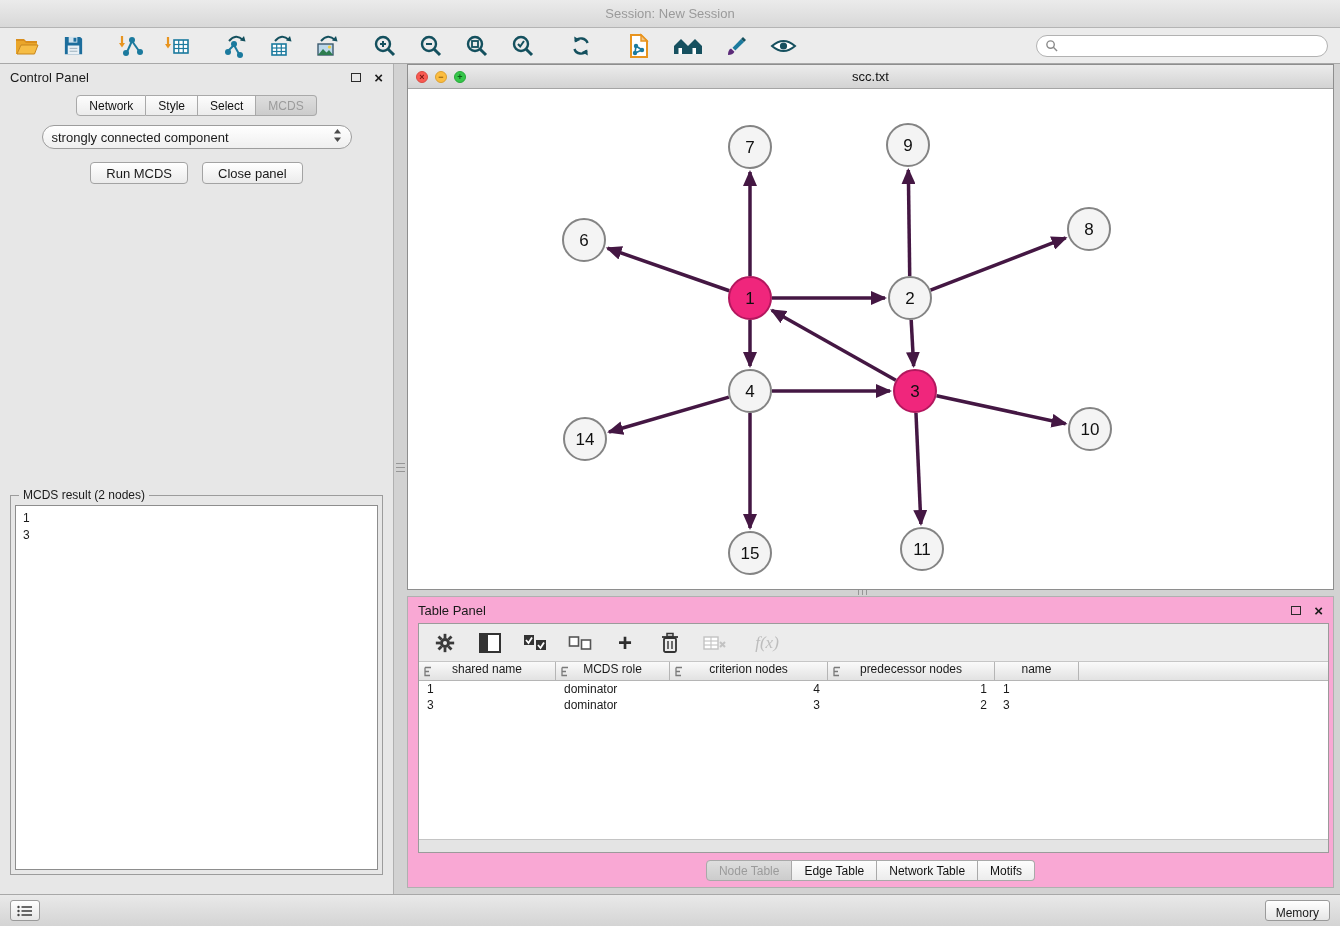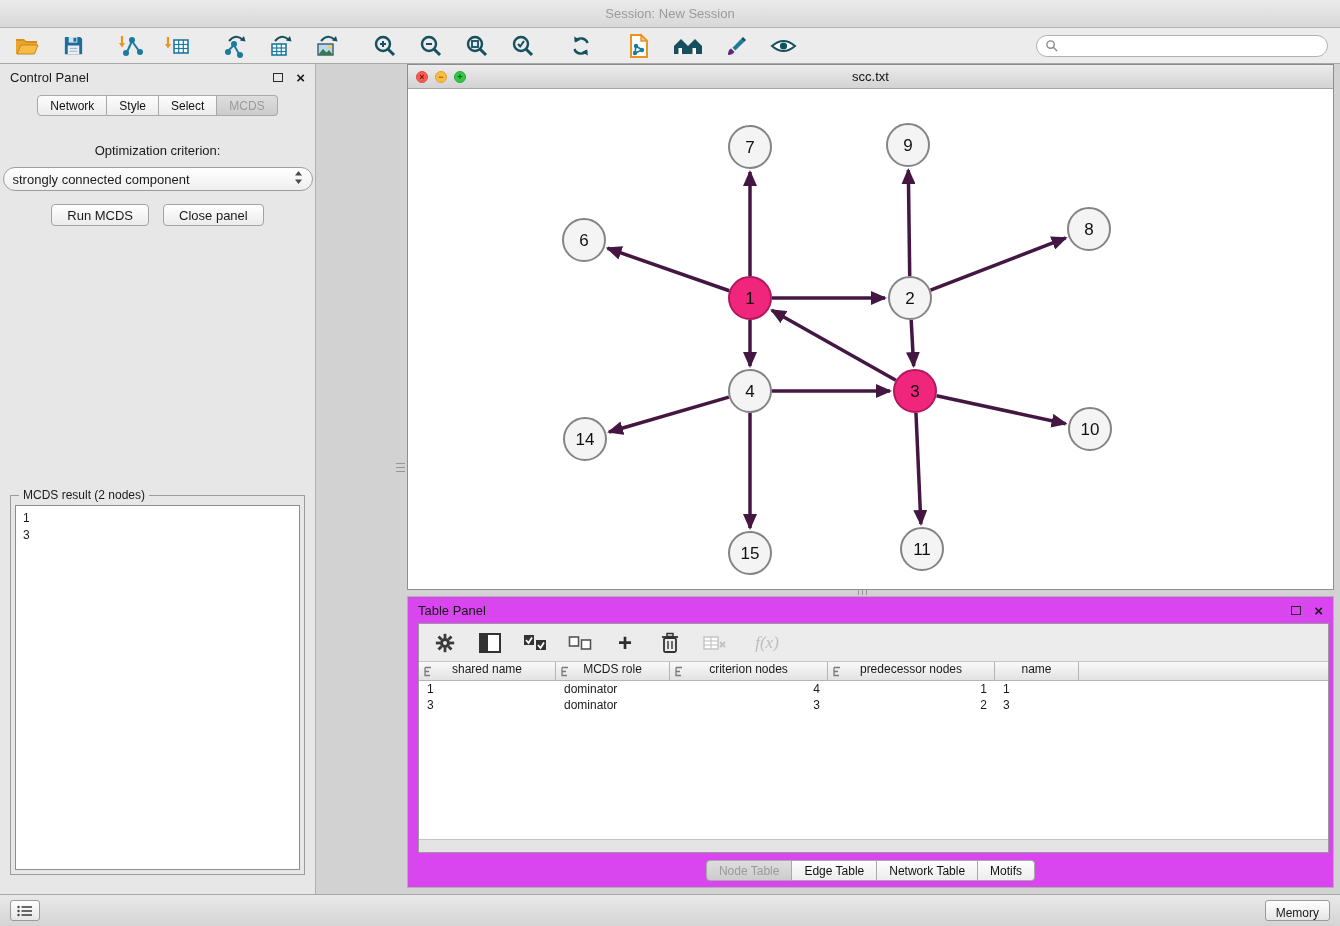--- a/index.html
+++ b/index.html
@@ -25,21 +25,21 @@
   .tb-group { display:flex; align-items:center; gap:16px; margin-right:28px; }
   .tb-btn { width:30px; height:30px; display:flex; align-items:center; justify-content:center; }
   .search {
     margin-left:auto; width:292px; height:22px;
     border:1px solid #b2b2b2; border-radius:12px; background:#fff;
     display:flex; align-items:center; padding:0 8px; gap:5px;
   }
   .search input { border:none; outline:none; flex:1; font-size:12px; background:transparent; font-family:"Liberation Sans",sans-serif; }
   
   .control-panel {
-    position:absolute; left:0; top:64px; width:316px; bottom:32px;
+    position:absolute; left:0; top:64px; width:394px; bottom:32px;
     background:#e7e7e7; border-right:1px solid #b0b0b0;
   }
   .panel-header { height:26px; display:flex; align-items:center; padding:0 10px; font-size:13px; }
   .panel-header .spacer { flex:1; }
   .float-box { width:10px; height:9px; border:1.5px solid #2b2b2b; margin-right:13px; }
   .close-x { font-size:15px; font-weight:bold; color:#1b1b1b; line-height:1; }
   .seg { display:flex; justify-content:center; margin-top:5px; }
   .tab {
     border:1px solid #a9a9a9; border-left:none;
     background:linear-gradient(#fdfdfd,#ececec);
@@ -86,21 +86,21 @@
   .light.green  { background:#35c649; border:1px solid #27a93a; color:#0d5c1a; }
   .net-canvas { position:absolute; left:0; right:0; top:24px; bottom:0; background:#fff; }
   
   .v-split { position:absolute; left:396px; top:460px; width:9px; height:16px; }
   .v-split i { display:block; height:1px; background:#969696; margin:3px 0; }
   .h-split { position:absolute; left:858px; top:589px; width:16px; height:6px; display:flex; gap:3px; }
   .h-split i { display:block; width:1px; background:#969696; }
   
   .table-panel {
     position:absolute; left:407px; top:596px; width:927px; height:292px;
-    background:#d946ef; border:1px solid #b0b0b0;
+    background:#f9a8d4; border:1px solid #b0b0b0;
   }
   .table-container {
     position:absolute; left:10px; right:4px; top:26px; bottom:34px;
     background:#fff; border:1px solid #9b9b9b;
   }
   .tp-toolbar {
     height:38px; background:#ececec; border-bottom:1px solid #c6c6c6;
     display:flex; align-items:center; gap:19px; padding:0 13px;
   }
   .tp-toolbar .tb-btn { width:26px; height:26px; }
@@ -320,21 +320,20 @@
     <span class="float-box"></span>
     <span class="close-x">×</span>
   </div>
   <div class="seg">
     <div class="tab">Network</div>
     <div class="tab">Style</div>
     <div class="tab">Select</div>
     <div class="tab active">MCDS</div>
   </div>
 
-  <div class="opt-label">Optimization criterion:</div>
 
   <div class="dropdown">
     <span>strongly connected component</span>
     <span class="stepper">
       <svg width="9" height="15" viewBox="0 0 9 15">
           <path d="M4.5 1L8 5.5H1z" fill="#4a4a4a"></path>
           <path d="M4.5 14L1 9.5h7z" fill="#4a4a4a"></path>
         </svg>
     </span>
   </div>

